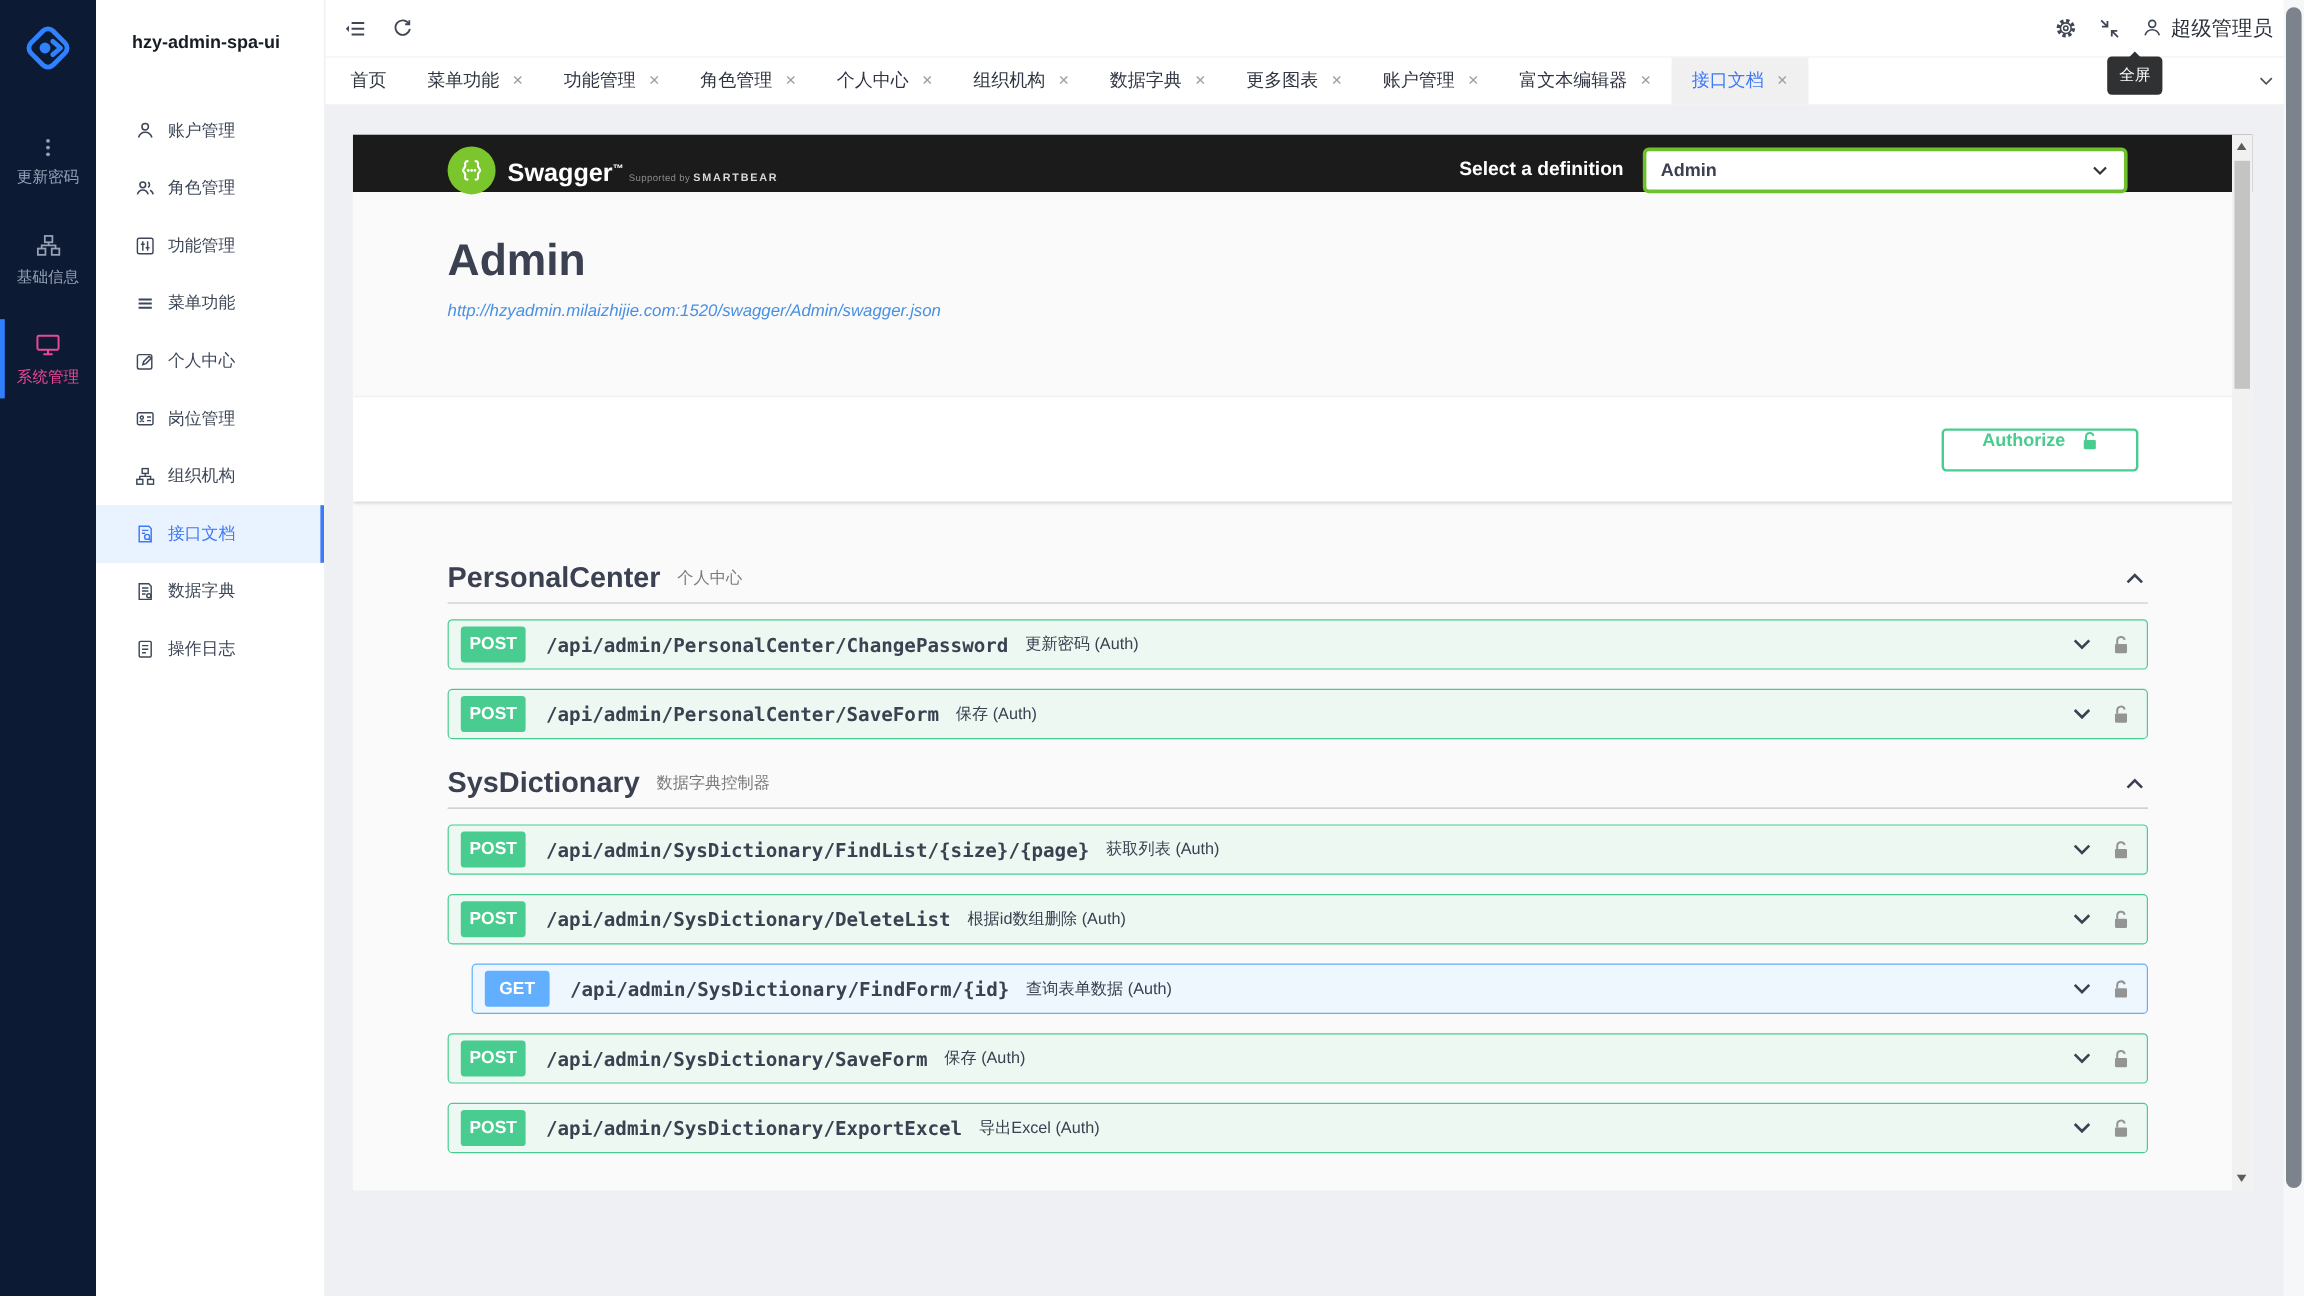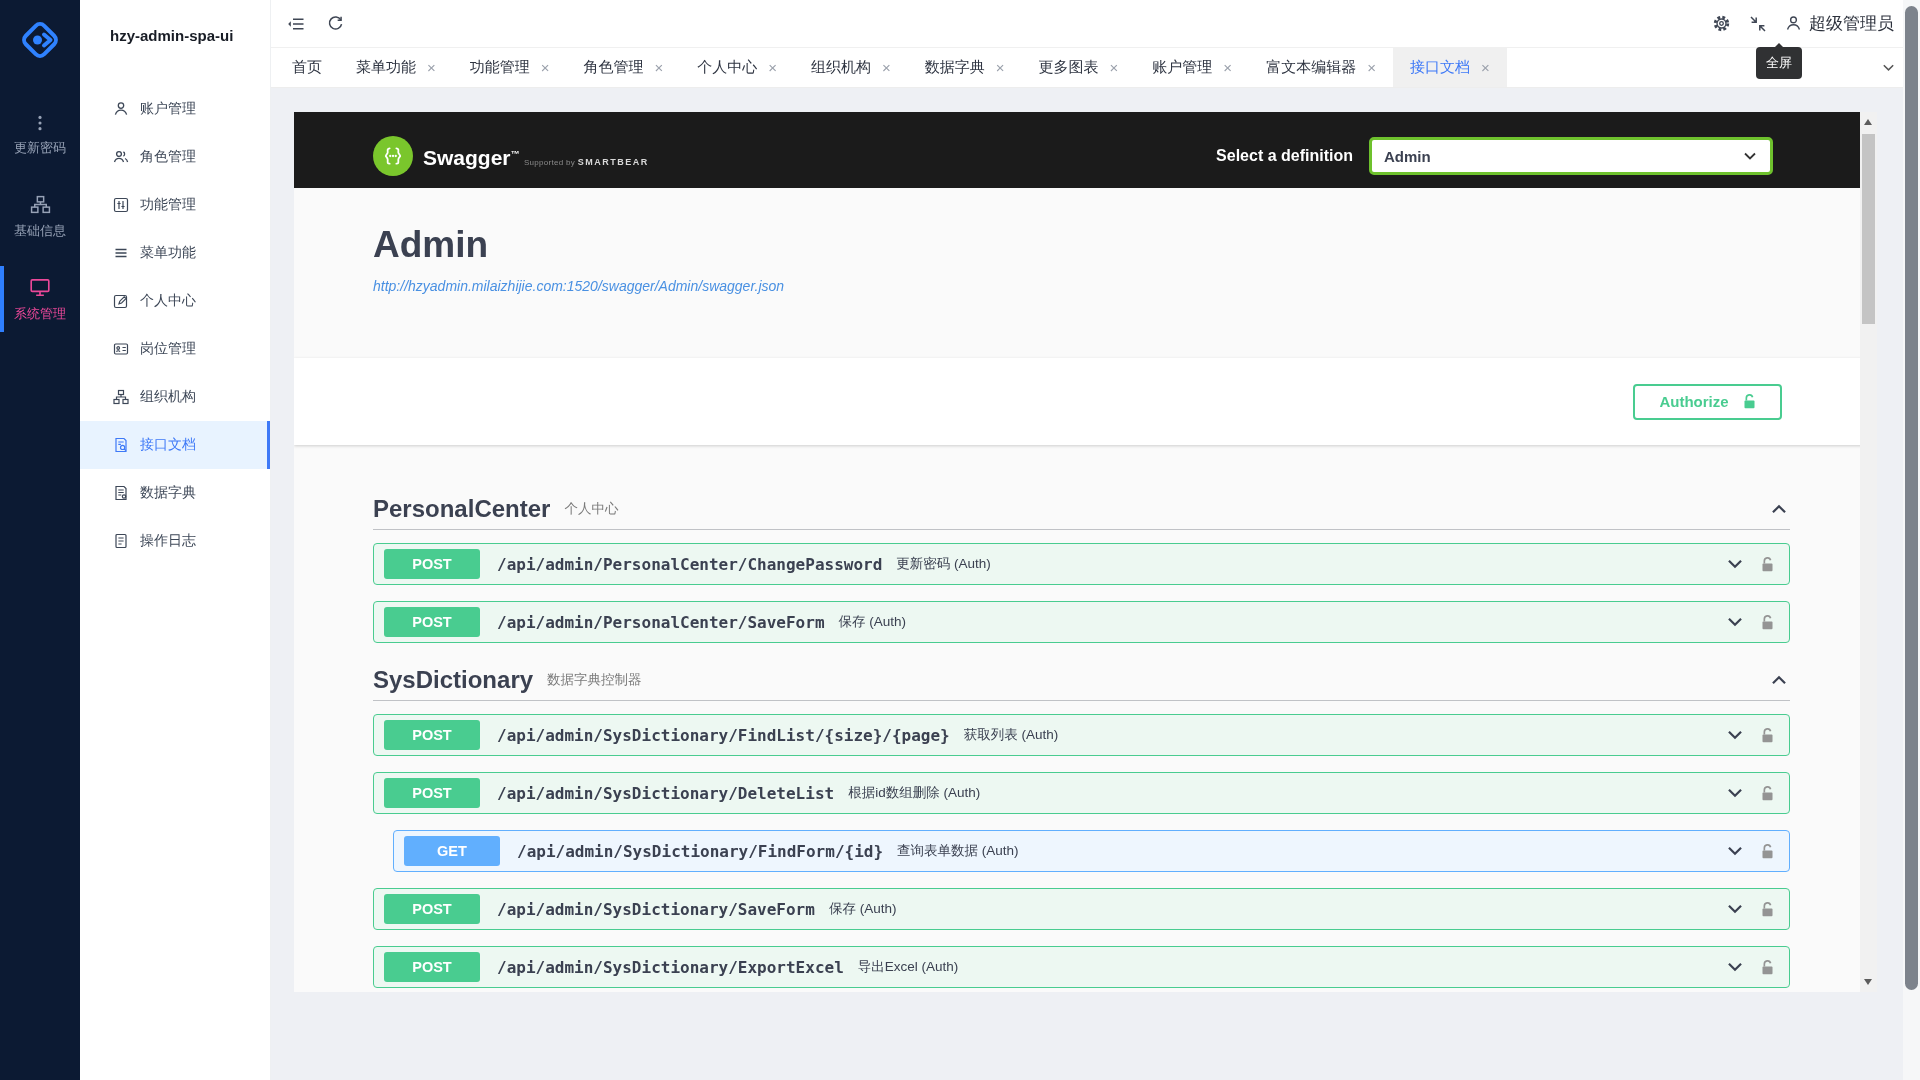--- a/index.html
+++ b/index.html
@@ -44,53 +44,53 @@
   .tab.active { background:#f0f0f0; color:#3e79f7; }
   .tab-more { position:absolute; right:24px; top:0; bottom:0; display:flex; align-items:center; color:#555; cursor:pointer; }
   
   .tooltip { position:absolute; left:1756px; top:47px; z-index:60; background:#303133; color:#fff;
     font-size:13px; padding:7px 10px; border-radius:4px; }
   .tooltip::before { content:""; position:absolute; top:-9px; left:50%; margin-left:-5px;
     border:5px solid transparent; border-bottom-color:#303133; }
   
   .content { position:absolute; left:0; top:88px; right:0; bottom:0; background:#eef0f4; }
   .panel { position:absolute; left:23px; top:24px; width:1583px; height:880px; background:#fafafa; overflow:hidden; }
-  .sw-header { height:76px; background:#1b1b1b; display:flex; align-items:center;
+  .sw-header { height:48px; background:#1b1b1b; display:flex; align-items:center;
     padding:12px 104px 0 79px; }
   .sw-brand { display:flex; align-items:center; gap:10px; }
   .sw-circle { width:40px; height:40px; border-radius:50%; background:#7ac62c; display:flex;
     align-items:center; justify-content:center; }
   .sw-words .b1 { color:#fff; font-size:21px; font-weight:bold; line-height:22px; }
   .sw-words .b1 sup { font-size:9px; }
   .sw-words .b2 { font-size:8px; color:#8a8a8a; letter-spacing:.3px; }
   .sw-words .b2 b { color:#d8d8d8; font-size:9px; letter-spacing:1.5px; }
   .sw-selectwrap { margin-left:auto; display:flex; align-items:center; gap:16px; }
   .sw-selectlabel { color:#fff; font-size:16px; font-weight:bold; }
   .sw-select { width:404px; height:38px; background:#fff; border:3px solid #6ec12d; border-radius:5px;
     display:flex; align-items:center; padding:0 12px; font-size:15px; font-weight:bold; color:#3b4151; cursor:pointer; }
   .sw-select .chev { margin-left:auto; display:flex; color:#333; }
   .sw-info { padding:36px 88px 0 79px; }
   .sw-title { font-size:37px; font-weight:800; color:#3b4151; }
   .sw-url { display:inline-block; margin-top:12px; font-size:14px; color:#4990e2; text-decoration:none;font-style:italic; }
   .scheme { margin-top:63px; height:87px; background:#fff; box-shadow:0 1px 3px rgba(0,0,0,.18);
     display:flex; align-items:center; justify-content:flex-end; padding-right:95px; }
-  .authorize { width:149px; height:36px; background:#fff; border:2px solid #49cc90; border-radius:4px;
-    color:#49cc90; font-weight:bold; font-size:15px; display:flex; align-items:center; justify-content:center;
+  .authorize { width:164px; height:36px; background:#fff; border:2px solid #49cc90; border-radius:4px;
+    color:#49cc90; font-weight:bold; font-size:15px; display:flex; align-items:flex-start; justify-content:center;
     gap:14px; cursor:pointer; font-family:"Liberation Sans", sans-serif; }
   .sections { padding:43px 87px 0 79px; }
   .sw-section + .sw-section { margin-top:9px; }
   .sec-head { display:flex; align-items:center; height:42px; border-bottom:1px solid rgba(59,65,81,.3); cursor:pointer; }
   .sec-name { font-size:24px; font-weight:bold; color:#3b4151; }
   .sec-desc { margin-left:14px; font-size:13.5px; color:#7a7a7a; }
   .sec-toggle { margin-left:auto; display:flex; color:#3b4151; }
   .ops { margin-top:13px; }
   .op { height:42px; border-radius:4px; border:1px solid; display:flex; align-items:center; margin-bottom:16px; cursor:pointer; }
   .op.post { background:#edf8f2; border-color:#49cc90; }
   .op.get  { background:#eef6fe; border-color:#61affe;margin-left:20px; }
-  .method { width:96px; height:30px; margin-left:10px; border-radius:3px; color:#fff; font-weight:bold;
+  .method { width:54px; height:30px; margin-left:10px; border-radius:3px; color:#fff; font-weight:bold;
     font-size:14.5px; display:flex; align-items:center; justify-content:center; }
   .op.post .method { background:#49cc90; }
   .op.get  .method { background:#61affe; }
   .path { margin-left:17px; font-family:"DejaVu Sans Mono", monospace; font-weight:bold; font-size:16px; color:#3b4151; }
   .summary { margin-left:14px; font-size:13.5px; color:#3b4151; }
   .op-right { margin-left:auto; display:flex; align-items:center; gap:15px; margin-right:15px; }
   .op-chev { display:flex; color:#3b4151; }
   .op-lock { display:flex; color:#949494; }
   
   .panel-scroll { position:absolute; right:0; top:0; bottom:0; width:17px; background:#f1f1f1; }

